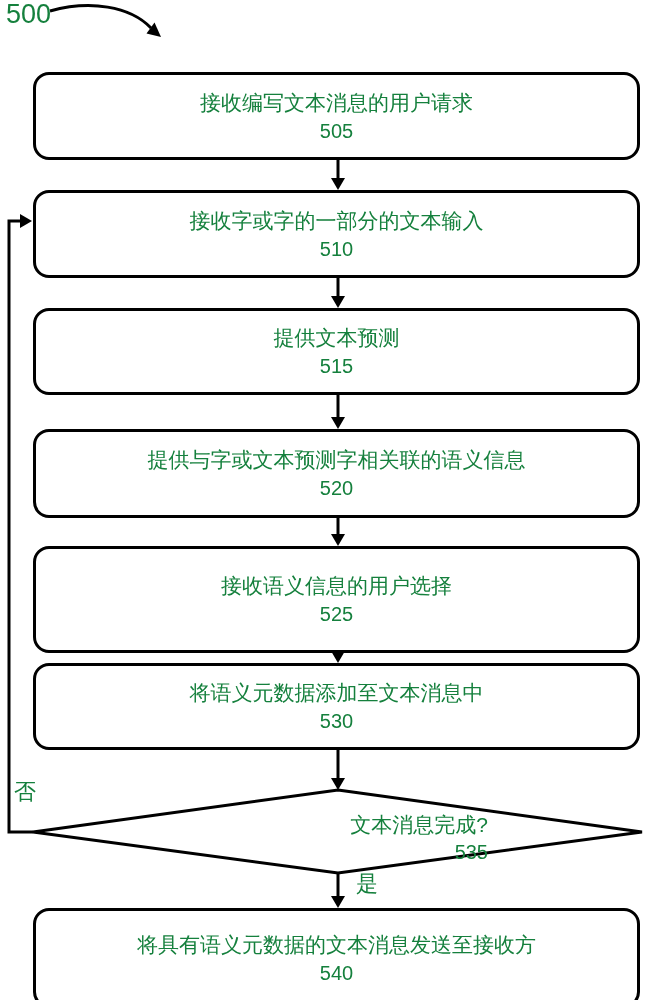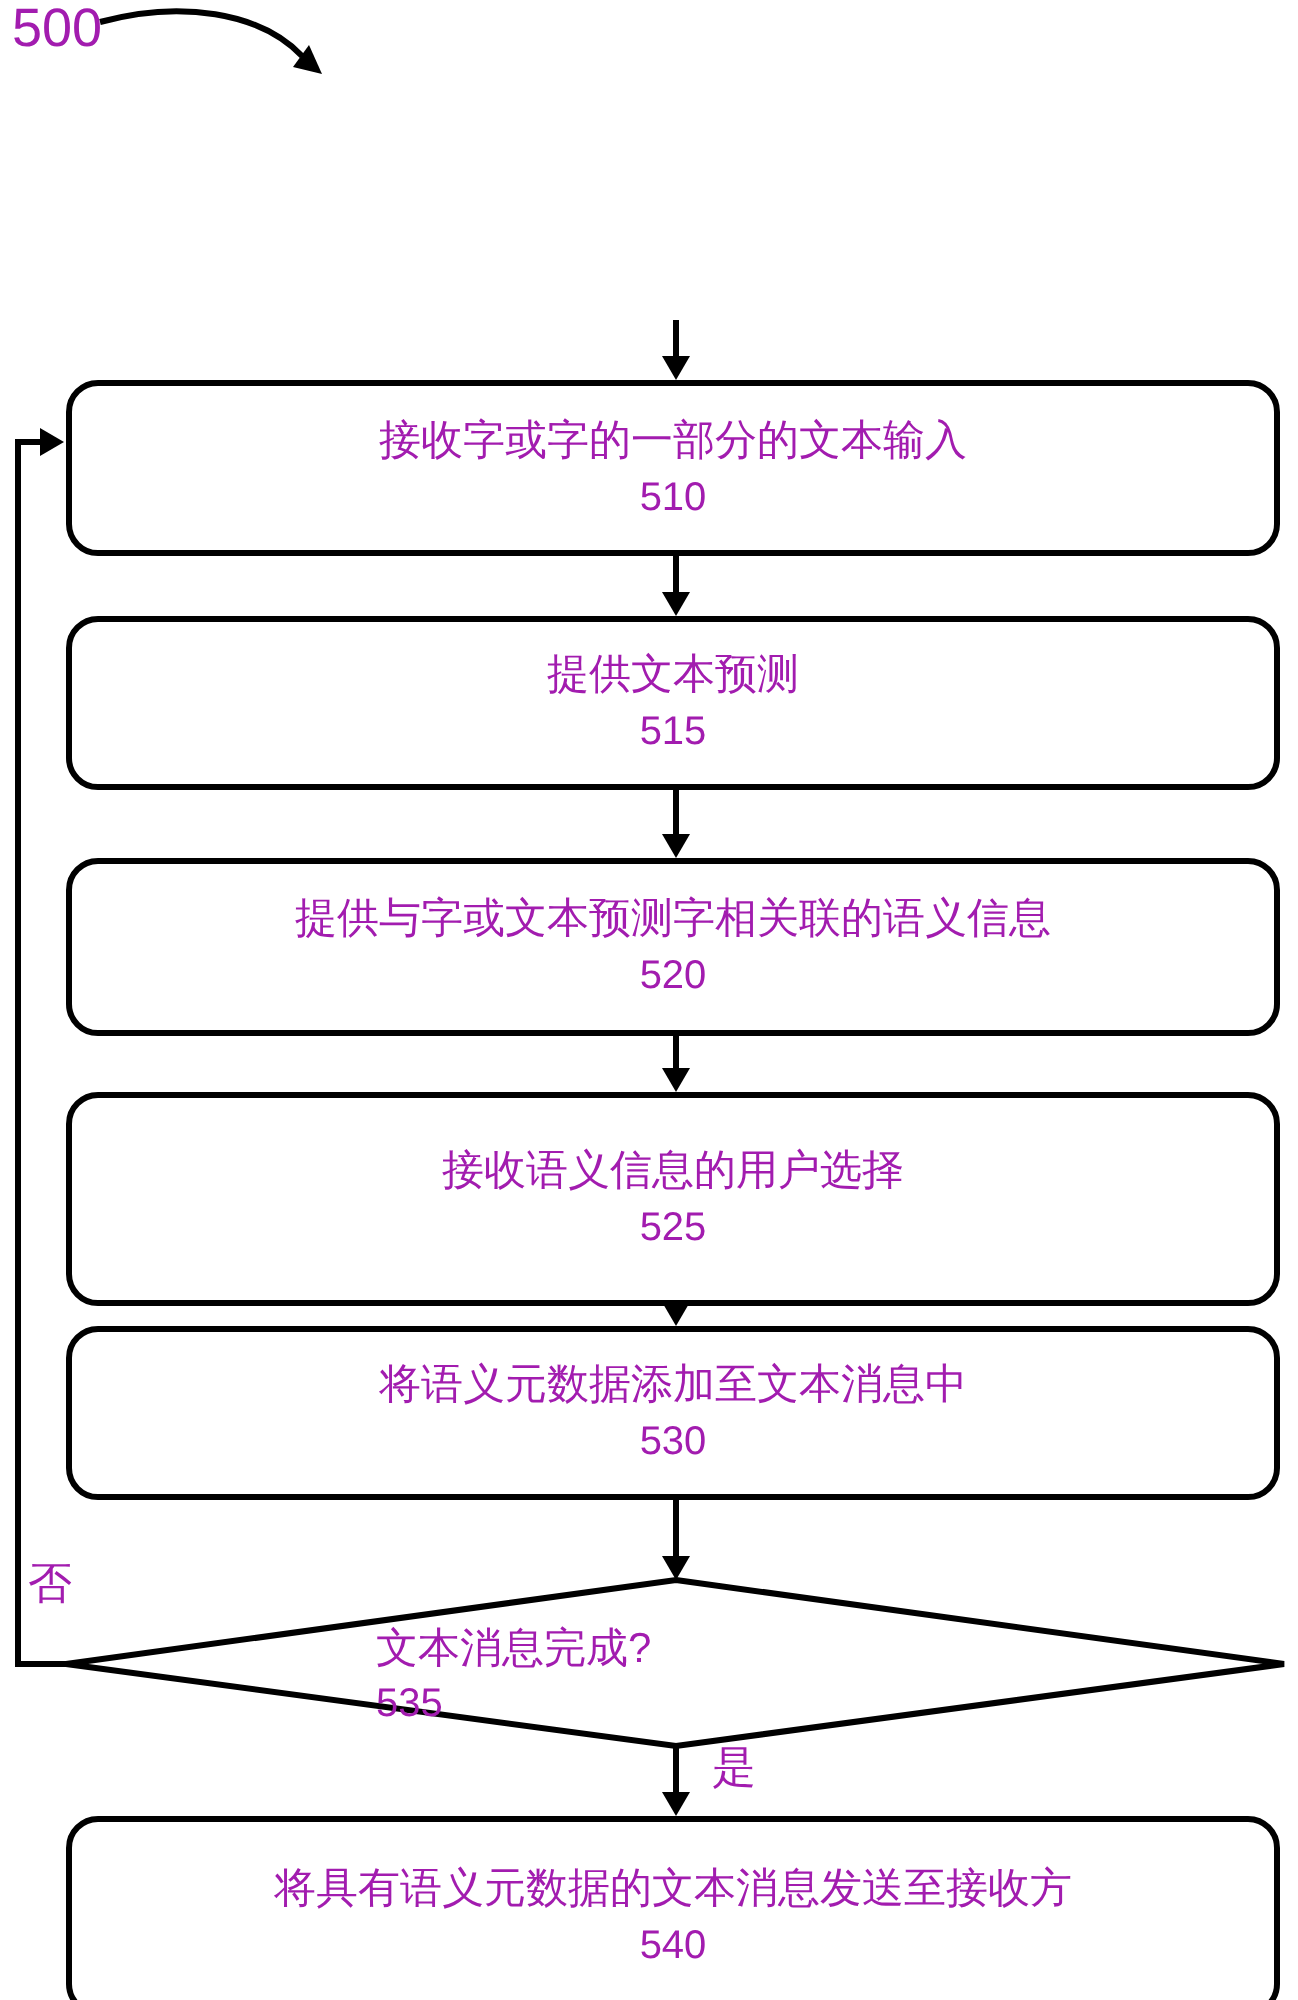--- a/index.html
+++ b/index.html
@@ -1,21 +1,21 @@
 <!DOCTYPE html>
 <html><head>
 <meta charset="utf-8">
 <style>
   html, body { margin: 0; padding: 0; background: #ffffff; }
   .canvas {
     position: relative;
     width: 649px;
     height: 1000px;
     background: #ffffff;
-    color: #a21caf;
+    color: #15803d;
     font-family: "Liberation Sans", sans-serif;
     overflow: hidden;
   }
   .connectors {
     position: absolute;
     left: 0; top: 0;
     width: 649px; height: 1000px;
   }
   .node {
     position: absolute;
@@ -44,21 +44,21 @@
     position: absolute;
     font-size: 22px;
     line-height: 24px;
   }
   .no-label  { left: 14px;  top: 780px; }
   .yes-label { left: 356px; top: 872px; }
   .decision-text {
     position: absolute;
     left: 188px; top: 813px;
     width: 300px;
-    text-align: left;
+    text-align: right;
     display: flex;
     flex-direction: column;
     gap: 4px;
   }
 </style>
 </head>
 <body>
 
 <div class="canvas">
 
@@ -89,20 +89,24 @@
 
     <line x1="338" y1="873" x2="338" y2="896" stroke="#000" stroke-width="3"></line>
     <polygon points="331,896 345,896 338,908" fill="#000"></polygon>
 
     <polyline points="33,832 9,832 9,221 20,221" fill="none" stroke="#000" stroke-width="3"></polyline>
     <polygon points="20,214 20,228 32,221" fill="#000"></polygon>
   </svg>
 
   <div class="fig-label">500</div>
 
+  <div class="node" style="top:72px;height:88px">
+    <div class="node-text">接收编写文本消息的用户请求</div>
+    <div class="node-num">505</div>
+  </div>
 
   <div class="node" style="top:190px;height:88px">
     <div class="node-text">接收字或字的一部分的文本输入</div>
     <div class="node-num">510</div>
   </div>
 
   <div class="node" style="top:308px;height:87px">
     <div class="node-text">提供文本预测</div>
     <div class="node-num">515</div>
   </div>

